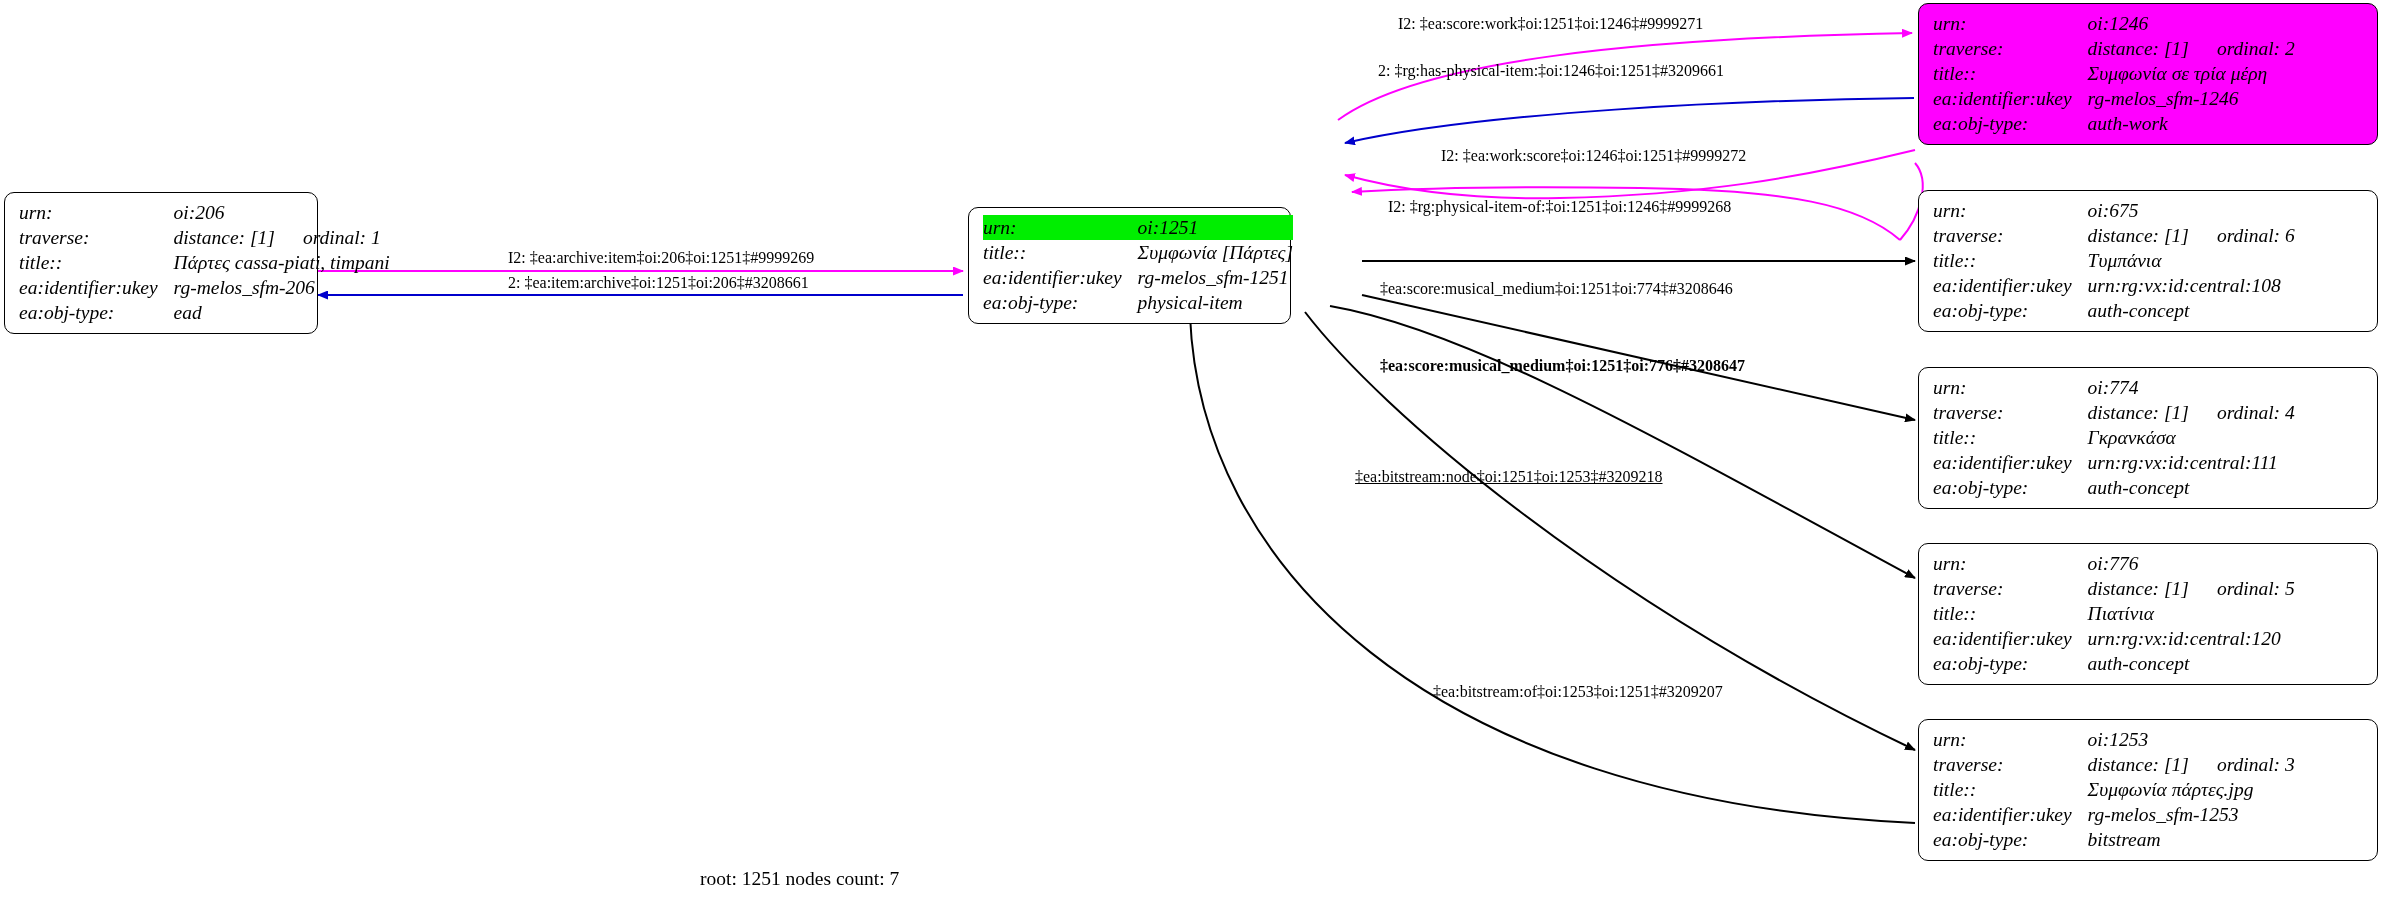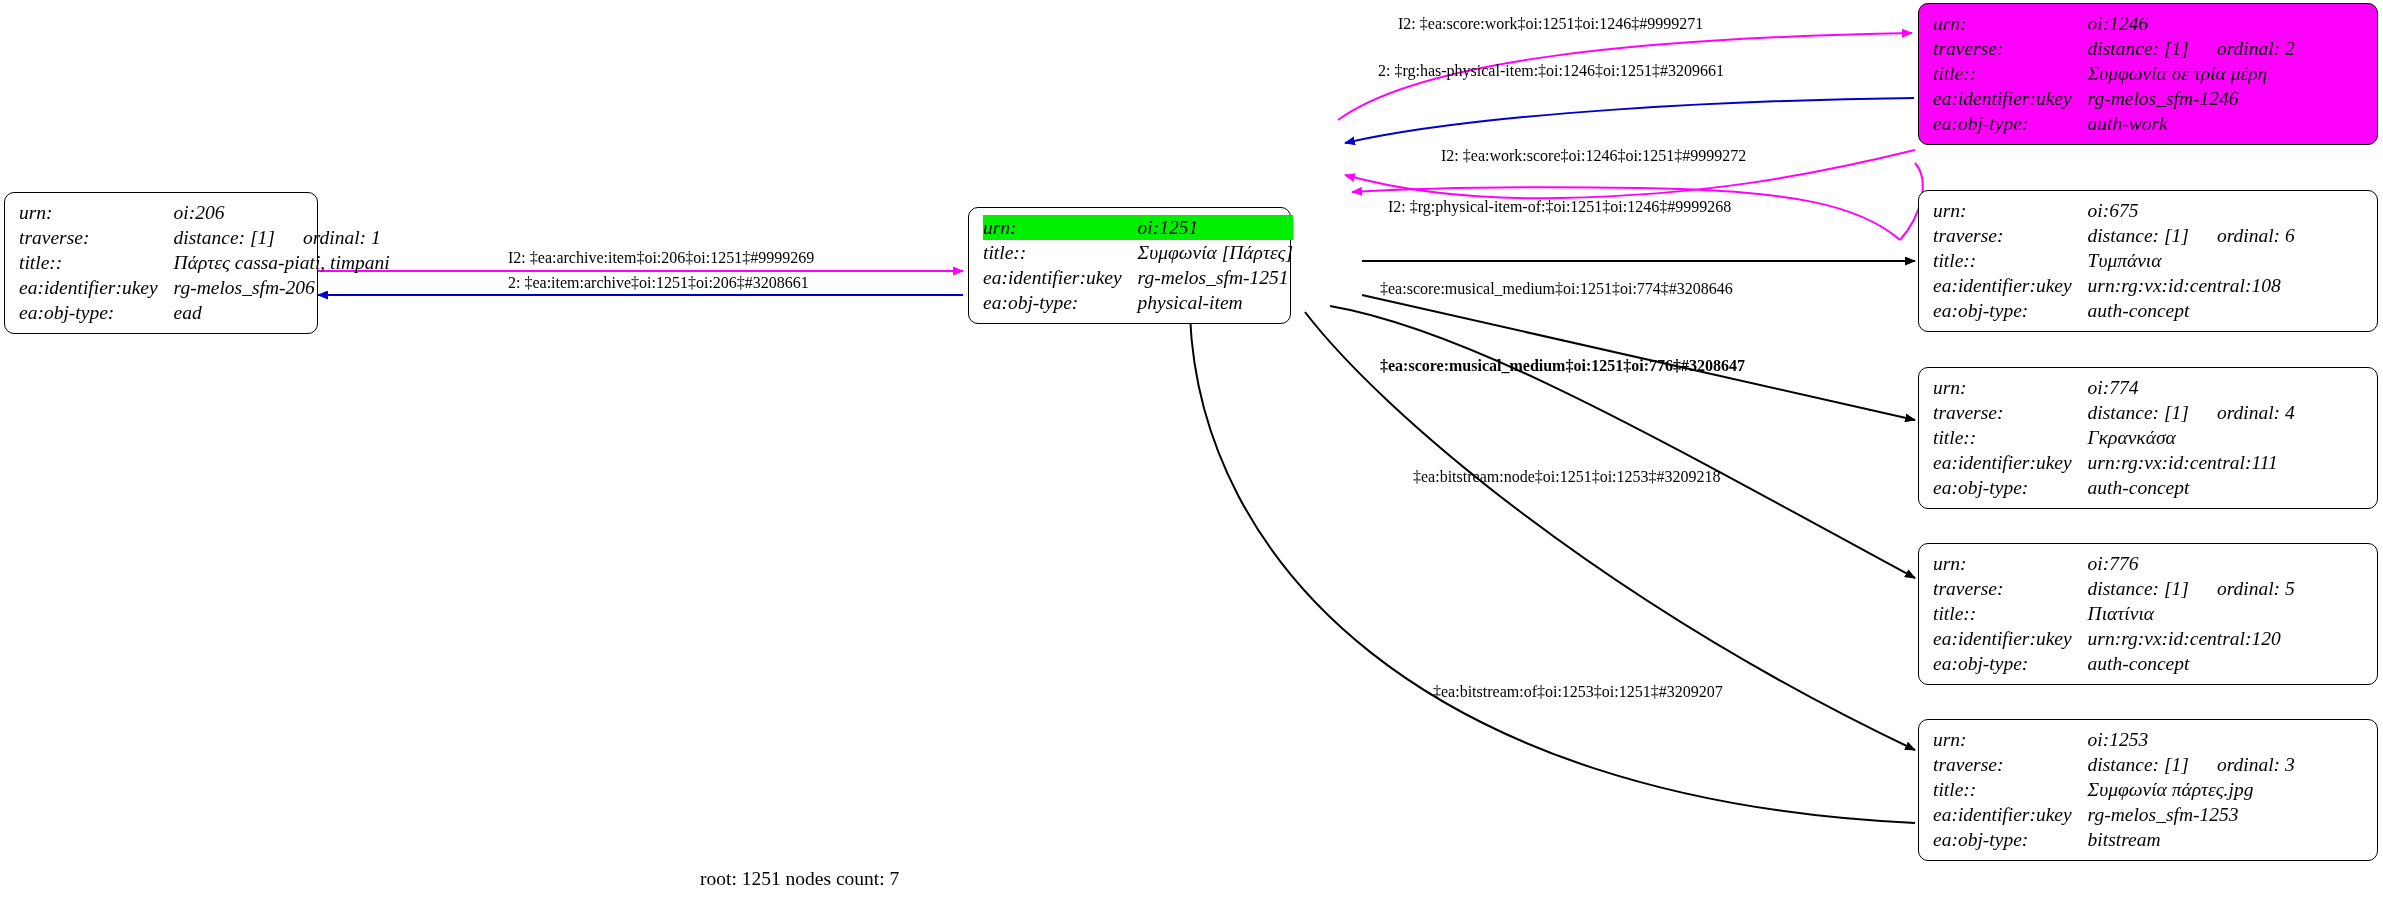--- a/index.html
+++ b/index.html
@@ -301,20 +301,20 @@
     </tbody>
       </table>
   </div>
 
   <div class="edge-label" style="left:1398px; top:13px;">I2: ‡ea:score:work‡oi:1251‡oi:1246‡#9999271</div>
   <div class="edge-label" style="left:1378px; top:60px;">2: ‡rg:has-physical-item:‡oi:1246‡oi:1251‡#3209661</div>
   <div class="edge-label" style="left:1408px; top:145px;margin-left:33px;">I2: ‡ea:work:score‡oi:1246‡oi:1251‡#9999272</div>
   <div class="edge-label" style="left:1388px; top:196px;">I2: ‡rg:physical-item-of:‡oi:1251‡oi:1246‡#9999268</div>
   <div class="edge-label" style="left:1380px; top:278px;">‡ea:score:musical_medium‡oi:1251‡oi:774‡#3208646</div>
   <div class="edge-label" style="left:1380px; top:355px;font-weight:bold;">‡ea:score:musical_medium‡oi:1251‡oi:776‡#3208647</div>
-  <div class="edge-label" style="left:1413px; top:466px;">‡ea:bitstream:node‡oi:1251‡oi:1253‡#3209218</div>
+  <div class="edge-label" style="left:1355px; top:466px;text-decoration:underline;">‡ea:bitstream:node‡oi:1251‡oi:1253‡#3209218</div>
   <div class="edge-label" style="left:1425px; top:681px;margin-left:8px;">‡ea:bitstream:of‡oi:1253‡oi:1251‡#3209207</div>
   <div class="edge-label" style="left:508px; top:247px;">I2: ‡ea:archive:item‡oi:206‡oi:1251‡#9999269</div>
   <div class="edge-label" style="left:508px; top:272px;">2: ‡ea:item:archive‡oi:1251‡oi:206‡#3208661</div>
 
   <div class="caption" style="left:700px; top:868px;">root: 1251 nodes count: 7</div>
 
 </div>
 
 </body></html>

